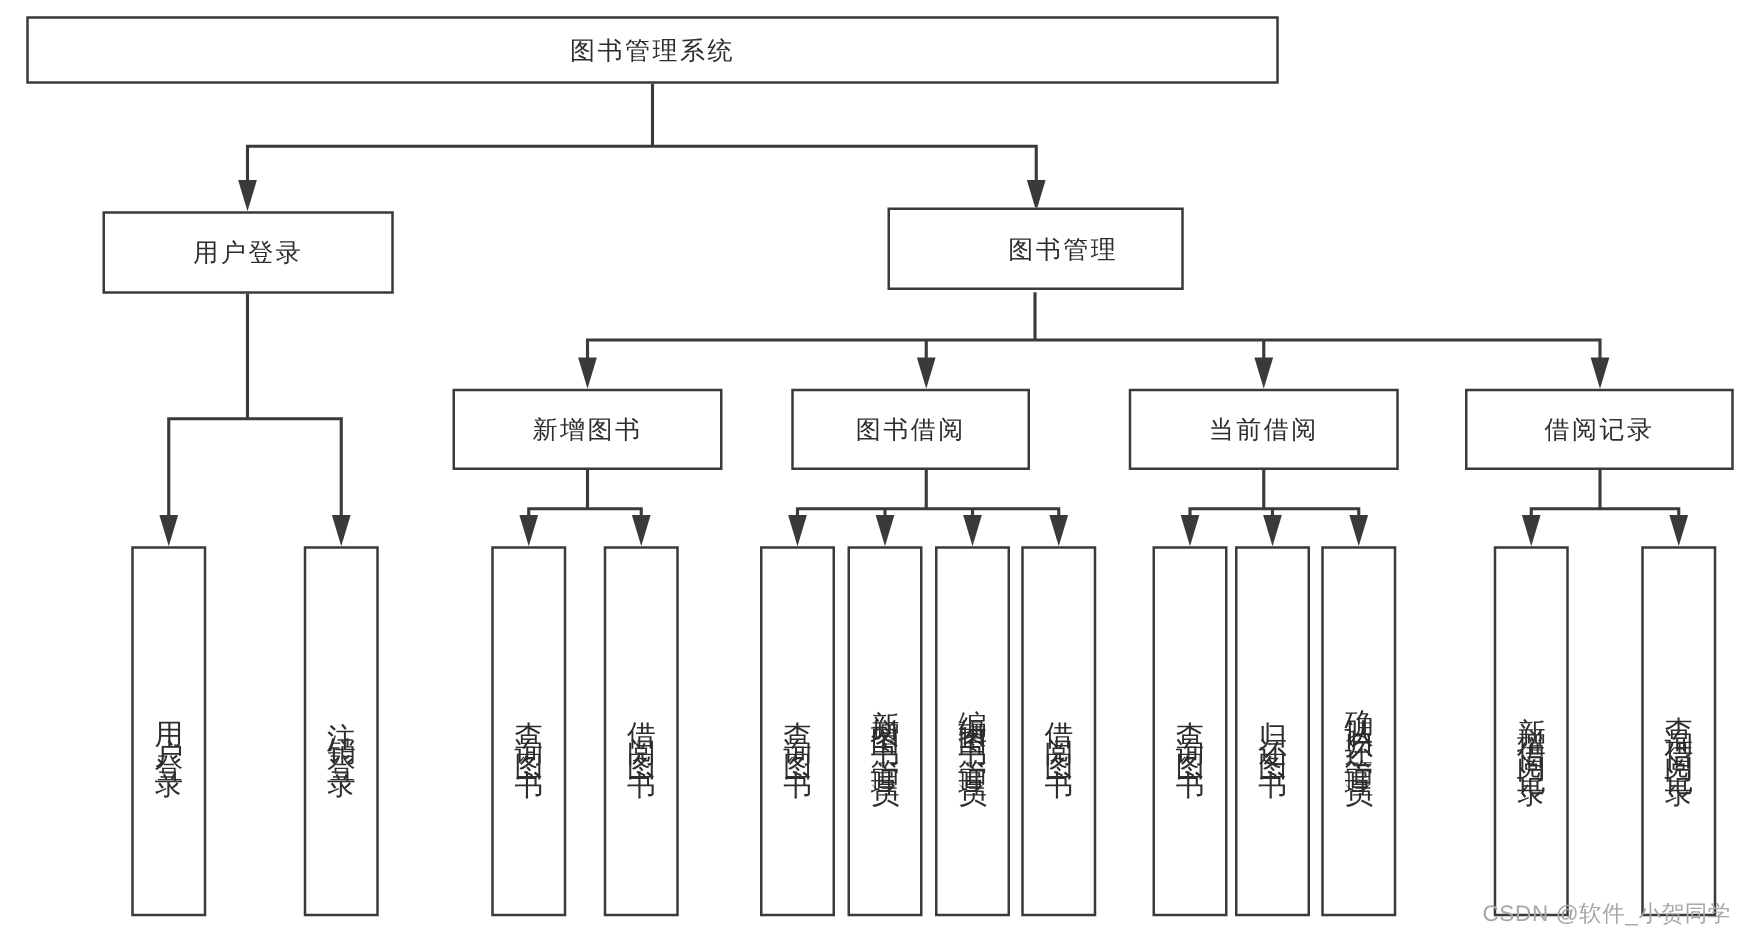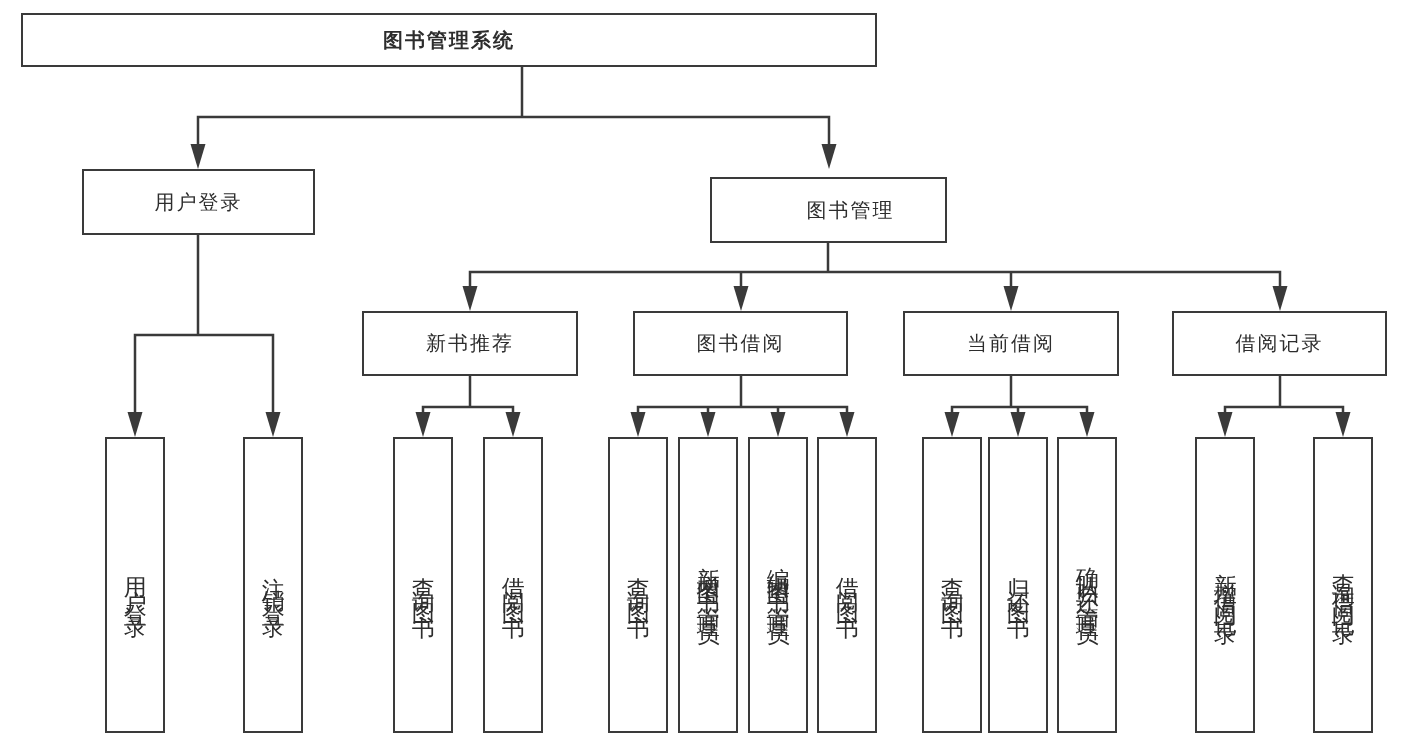--- a/index.html
+++ b/index.html
@@ -97,35 +97,35 @@
       <polygon class="arrow" points="1010.5,412 1025.5,412 1018,437"></polygon>
       <polygon class="arrow" points="1079.5,412 1094.5,412 1087,437"></polygon>
     </g>
     <g>
       <path class="edge" d="M1280 376 V407 M1225 407 H1343 M1225 407 V415 M1343 407 V415"></path>
       <polygon class="arrow" points="1217.5,412 1232.5,412 1225,437"></polygon>
       <polygon class="arrow" points="1335.5,412 1350.5,412 1343,437"></polygon>
     </g>
   </svg>
 
-  <div class="node hnode" style="left:21px; top:13px; width:856px; height:54px;font-weight:bold;">
+  <div class="node hnode" style="left:21px; top:13px; width:1002px; height:54px;">
     <span class="lbl">图书管理系统</span>
   </div>
 
   <div class="node hnode" style="left:82px; top:169px; width:233px; height:66px;">
     <span class="lbl">用户登录</span>
   </div>
-  <div class="node hnode" style="left:710px; top:177px; width:237px; height:66px;padding-left:44px;">
+  <div class="node hnode" style="left:710px; top:166px; width:237px; height:66px;padding-left:44px;">
     <span class="lbl">图书管理</span>
   </div>
 
   <div class="node hnode" style="left:362px; top:311px; width:216px; height:65px;">
-    <span class="lbl">新书推荐</span>
+    <span class="lbl">新增图书</span>
   </div>
-  <div class="node hnode" style="left:633px; top:311px; width:215px; height:65px;">
+  <div class="node hnode" style="left:633px; top:311px; width:191px; height:65px;">
     <span class="lbl">图书借阅</span>
   </div>
   <div class="node hnode" style="left:903px; top:311px; width:216px; height:65px;text-align:center;">
     <span class="lbl">当前借阅</span>
   </div>
   <div class="node hnode" style="left:1172px; top:311px; width:215px; height:65px;text-align:center;">
     <span class="lbl">借阅记录</span>
   </div>
 
   <div class="node vnode" style="left:105px; top:437px; width:60px; height:296px;">
@@ -165,14 +165,15 @@
     <span class="lbl vtext" style="letter-spacing: 8px;">确认归还（管理员）</span>
   </div>
 
   <div class="node vnode" style="left:1195px; top:437px; width:60px; height:296px;">
     <span class="lbl vtext" style="letter-spacing: 10px;">新增借阅记录</span>
   </div>
   <div class="node vnode" style="left:1313px; top:437px; width:60px; height:296px;">
     <span class="lbl vtext" style="letter-spacing: 10px;">查询借阅记录</span>
   </div>
 
+  <div class="watermark">CSDN @软件_小贺同学</div>
 
 </div>
 
 </body></html>

